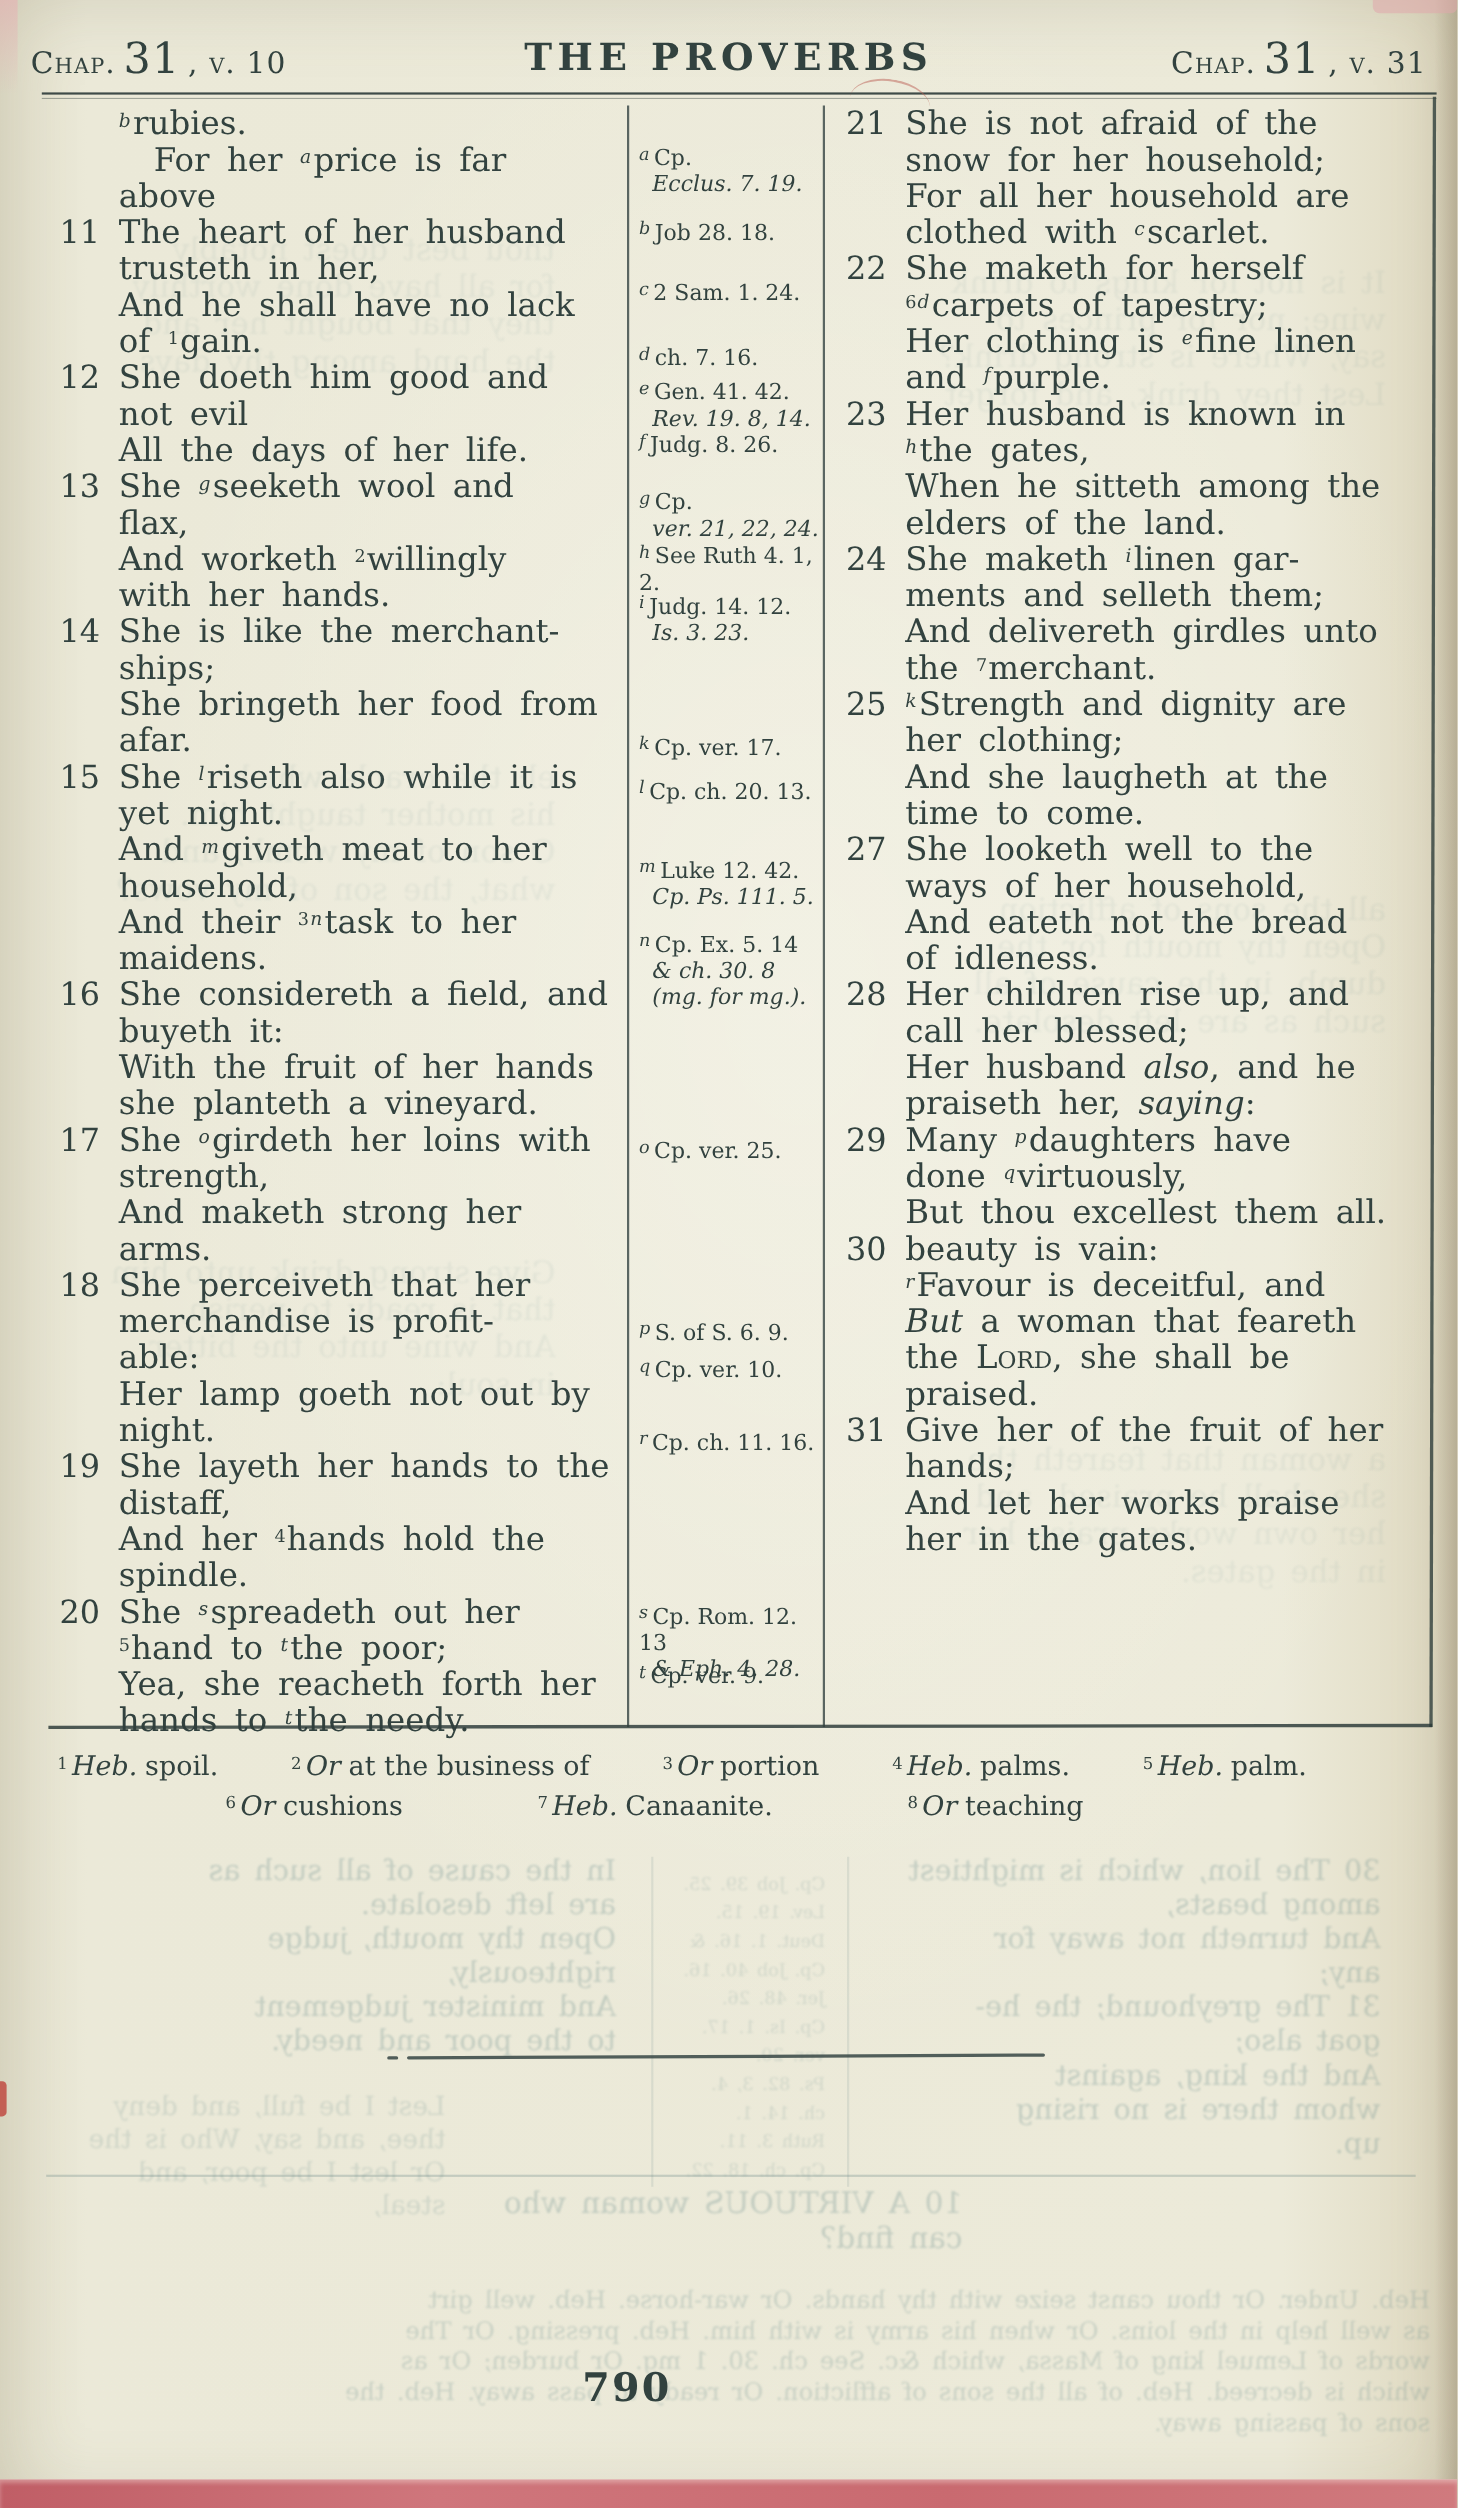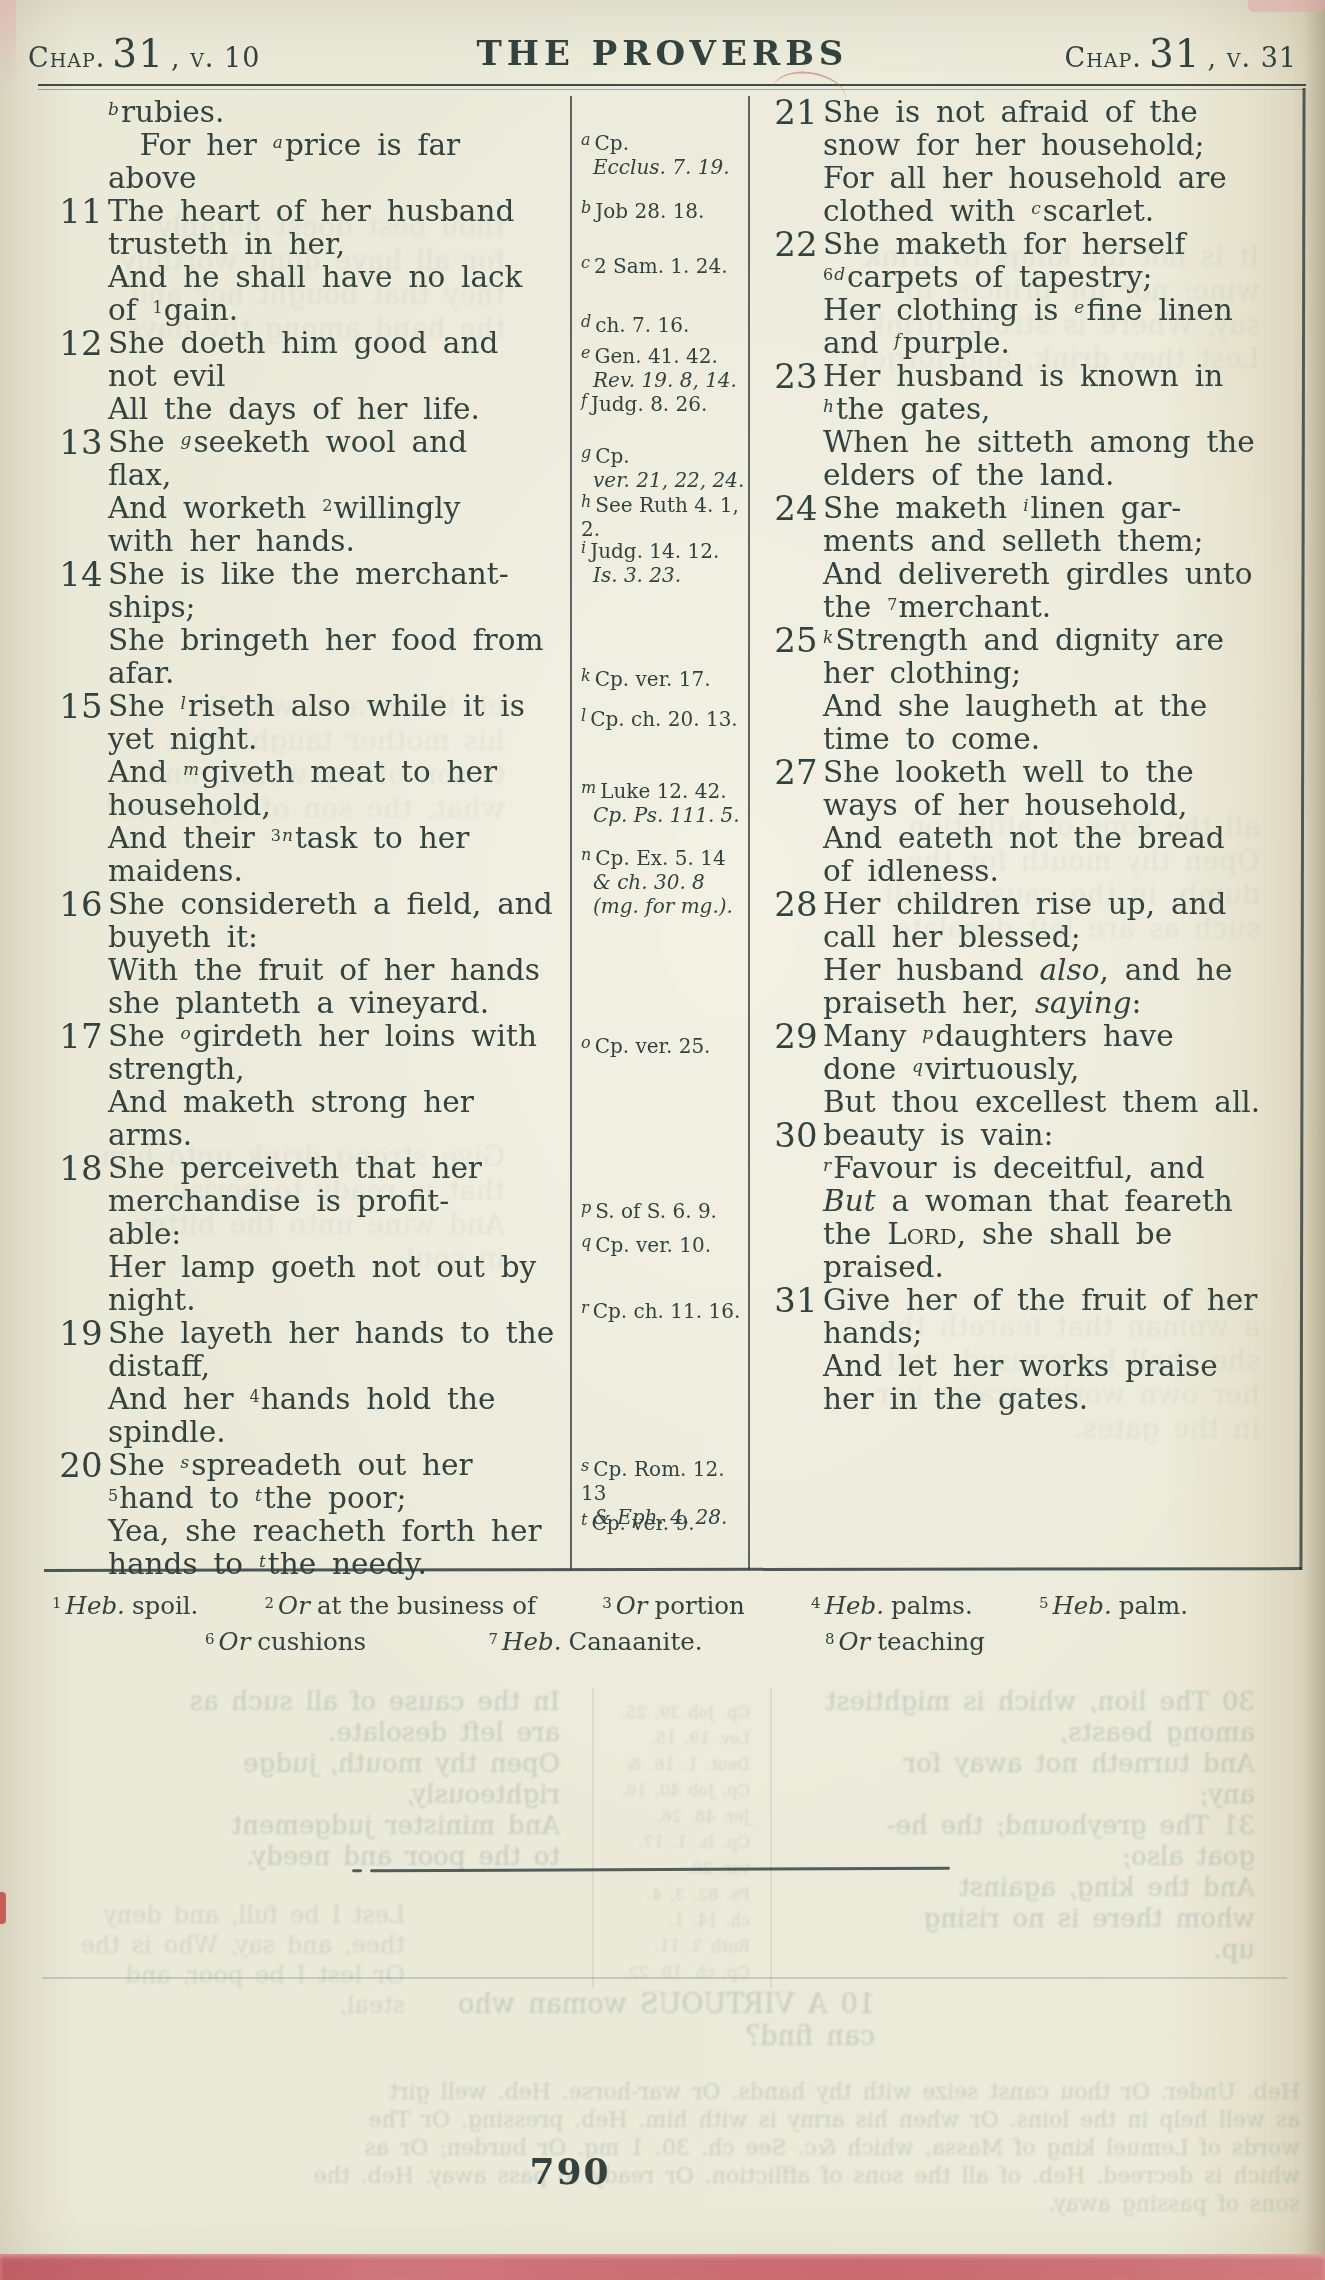--- a/index.html
+++ b/index.html
@@ -18,21 +18,21 @@
   .sc{font-variant:small-caps;}
   .chnum{font-size:39px;line-height:1;}
   .h-center{font-size:34px;font-weight:bold;letter-spacing:5px;transform:translateY(-2px);}
   .rule-top{position:absolute;top:84px;left:38px;width:1268px;height:3px;border-top:2.5px solid rgba(48,62,60,.92);border-bottom:1px solid rgba(48,62,60,.4);}
   
   .col{position:absolute;top:96px;height:1474px;}
   .col-left{left:50px;width:512px;}
   .col-right{left:765px;width:528px;}
   .col-refs{left:570px;width:180px;border-left:2px solid rgba(52,68,66,.8);border-right:2px solid rgba(52,68,66,.8);box-sizing:border-box;}
   .verse{display:flex;}
-  .vnum{flex:none;width:58px;font-size:34px;line-height:33px;padding-left:4px;box-sizing:border-box;text-align:center;}
+  .vnum{flex:none;width:58px;font-size:29px;line-height:33px;padding-left:4px;box-sizing:border-box;}
   .vbody{flex:1;}
   .vline{font-size:29.5px;line-height:33px;word-spacing:.22em;white-space:pre-wrap;}
   sup.fref{font-style:italic;font-size:17px;line-height:0;vertical-align:7px;margin-right:2px;}
   sup.fnum{font-size:16px;line-height:0;vertical-align:7px;margin-right:1px;}
   .it{font-style:italic;}
   .ref-entry{position:absolute;left:9px;right:3px;font-size:20px;line-height:24px;}
   .ref-entry .cont{padding-left:12px;font-style:italic;}
   .ref-letter{font-style:italic;font-size:16px;vertical-align:5px;margin-right:4px;}
   
   .rule-foot{position:absolute;top:1568px;left:44px;width:1258px;height:2.5px;background:rgba(48,62,60,.85);transform:rotate(-.08deg);}

